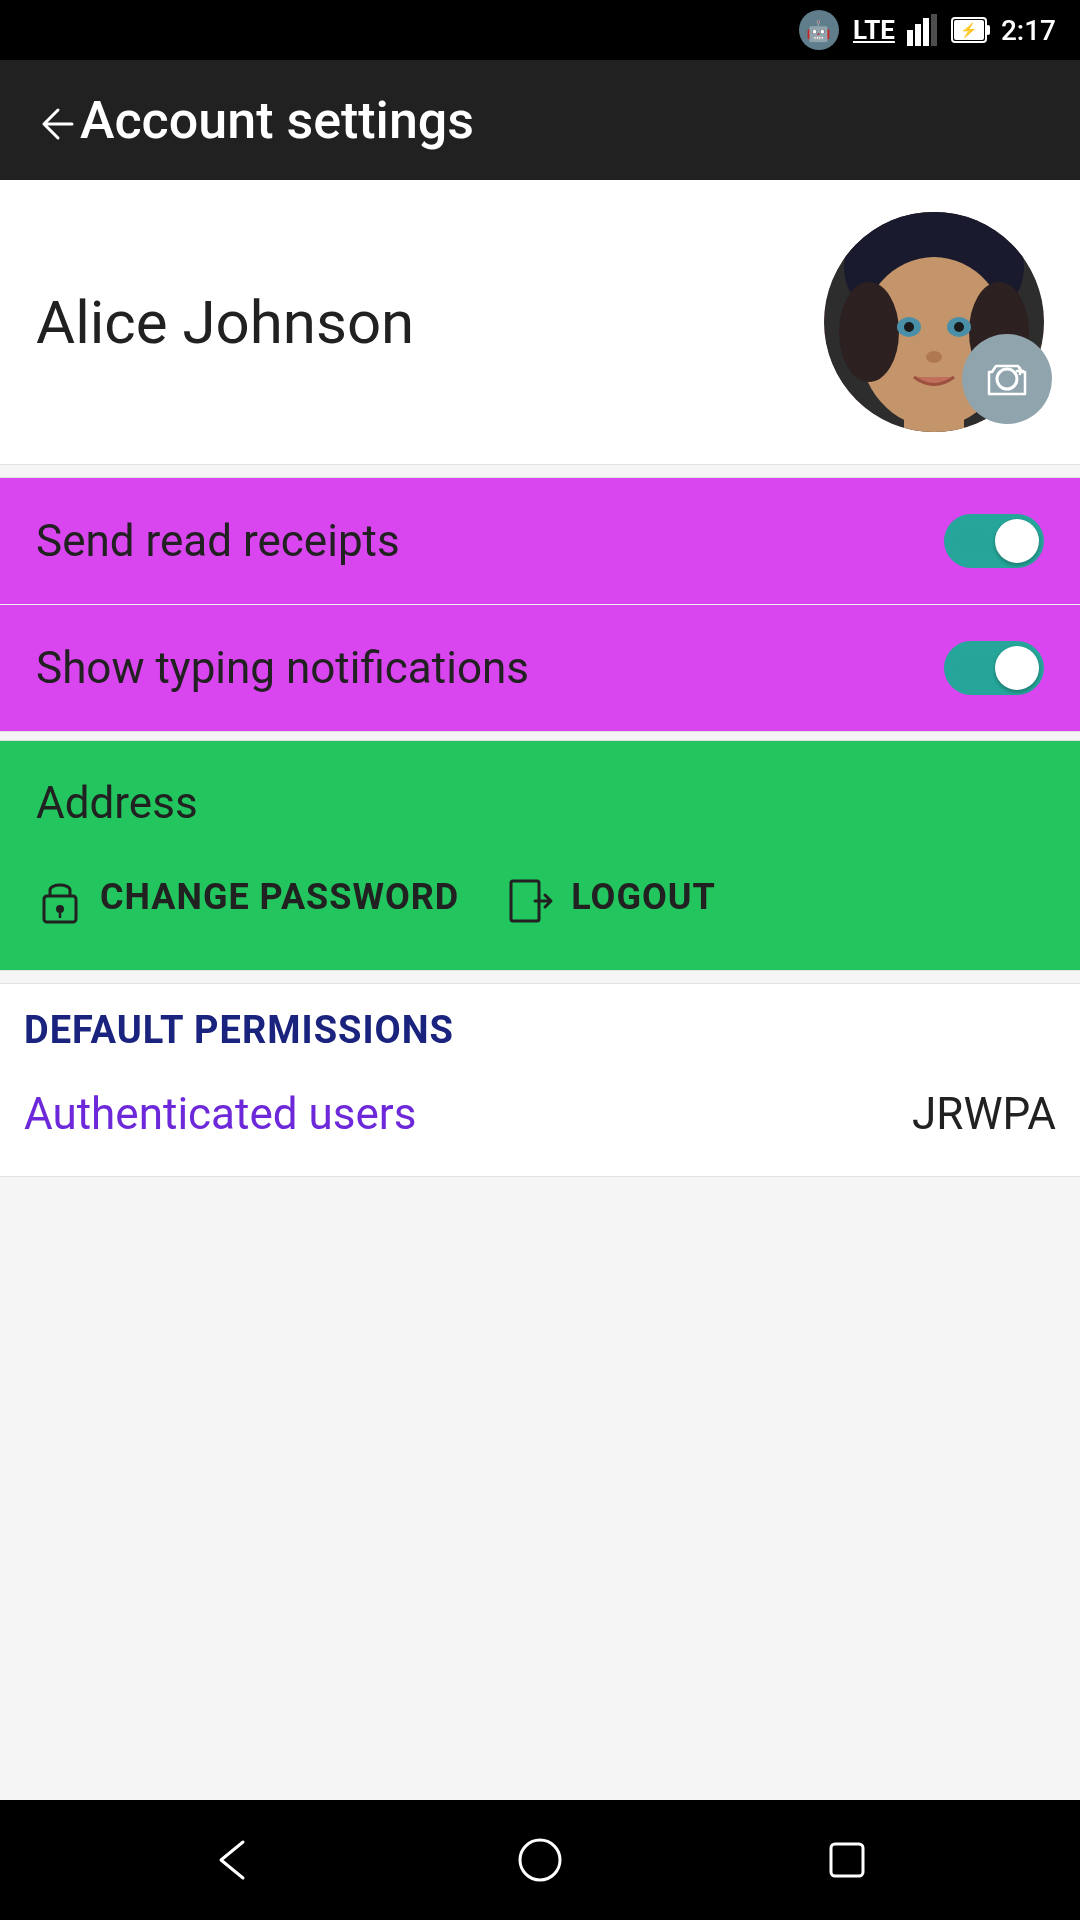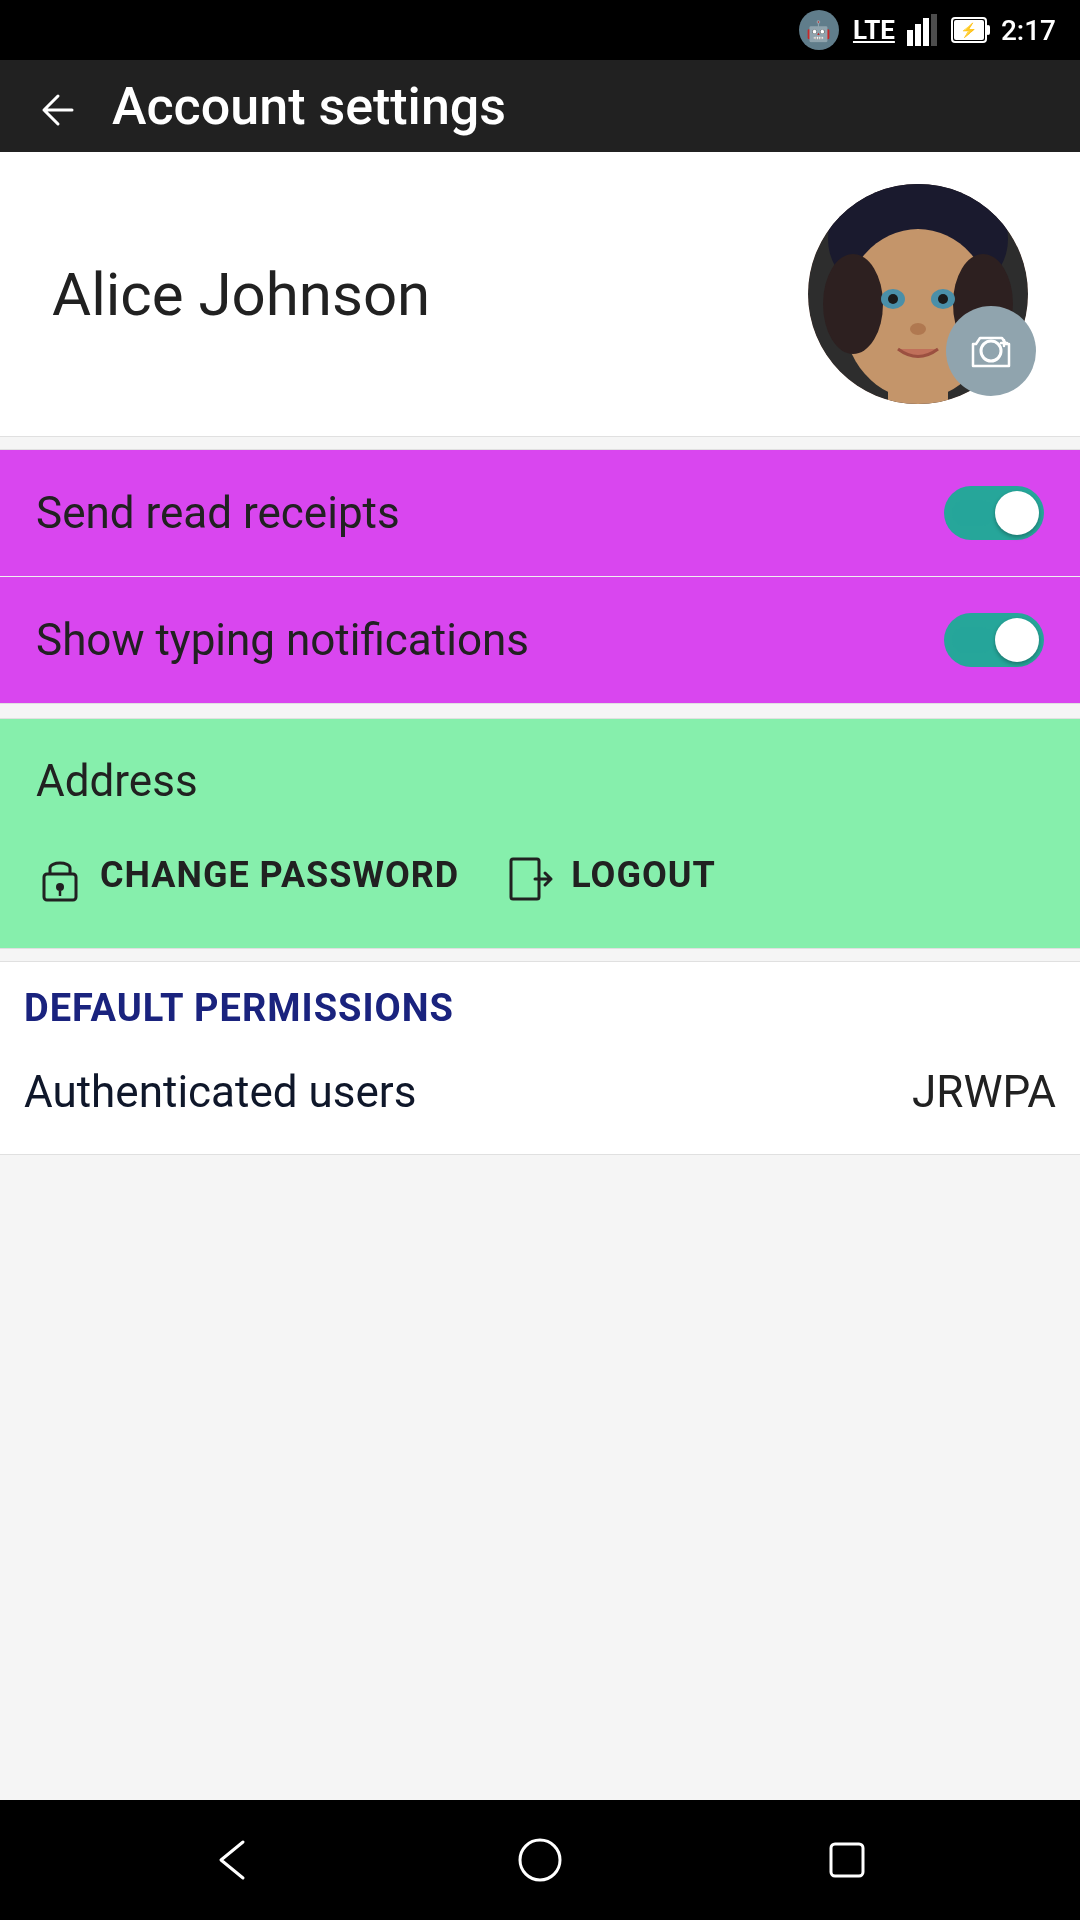--- a/index.html
+++ b/index.html
@@ -31,41 +31,40 @@
     }
     .status-icons {
       display: flex;
       align-items: center;
       gap: 10px;
     }
 
     
     .app-bar {
       background: #212121;
-      height: 92px;
+      height: 120px;
       display: flex;
       align-items: center;
       padding: 12px 36px;
-      gap: 32px;
     }
     .app-bar .back-icon {
       color: #fff;
       font-size: 48px;
       cursor: pointer;
     }
     .app-bar .title {
       color: #fff;
       font-size: 52px;
       font-weight: 500;
     }
 
     
     .profile-section {
       background: #fff;
-      padding: 32px 52px;
+      padding: 32px 36px;
       display: flex;
       align-items: center;
       justify-content: space-between;
       border-bottom: 1px solid #e0e0e0;
     }
     .profile-name {
       font-size: 60px;
       color: #212121;
       font-weight: 400;
     }
@@ -144,22 +143,22 @@
       position: absolute;
       left: 8px;
       width: 42px;
       height: 26px;
       border-radius: 13px;
       background: rgba(38,166,154,0.4);
     }
 
     
     .address-section {
-      background: #86efac;
-      margin-top: 14px;
+      background: #22c55e;
+      margin-top: 8px;
       border-top: 1px solid #e0e0e0;
       border-bottom: 1px solid #e0e0e0;
       padding: 36px;
     }
     .address-row {
       display: flex;
       align-items: center;
       justify-content: space-between;
       margin-bottom: 32px;
     }
@@ -212,21 +211,21 @@
       cursor: pointer;
     }
     .permissions-row {
       display: flex;
       align-items: center;
       justify-content: space-between;
       padding: 12px 0;
     }
     .permissions-row-label {
       font-size: 44px;
-      color: #0f172a;
+      color: #6d28d9;
     }
     .permissions-row-value {
       font-size: 44px;
       color: #212121;
     }
 
     
     .gray-area {
       flex: 1;
       background: #f5f5f5;

